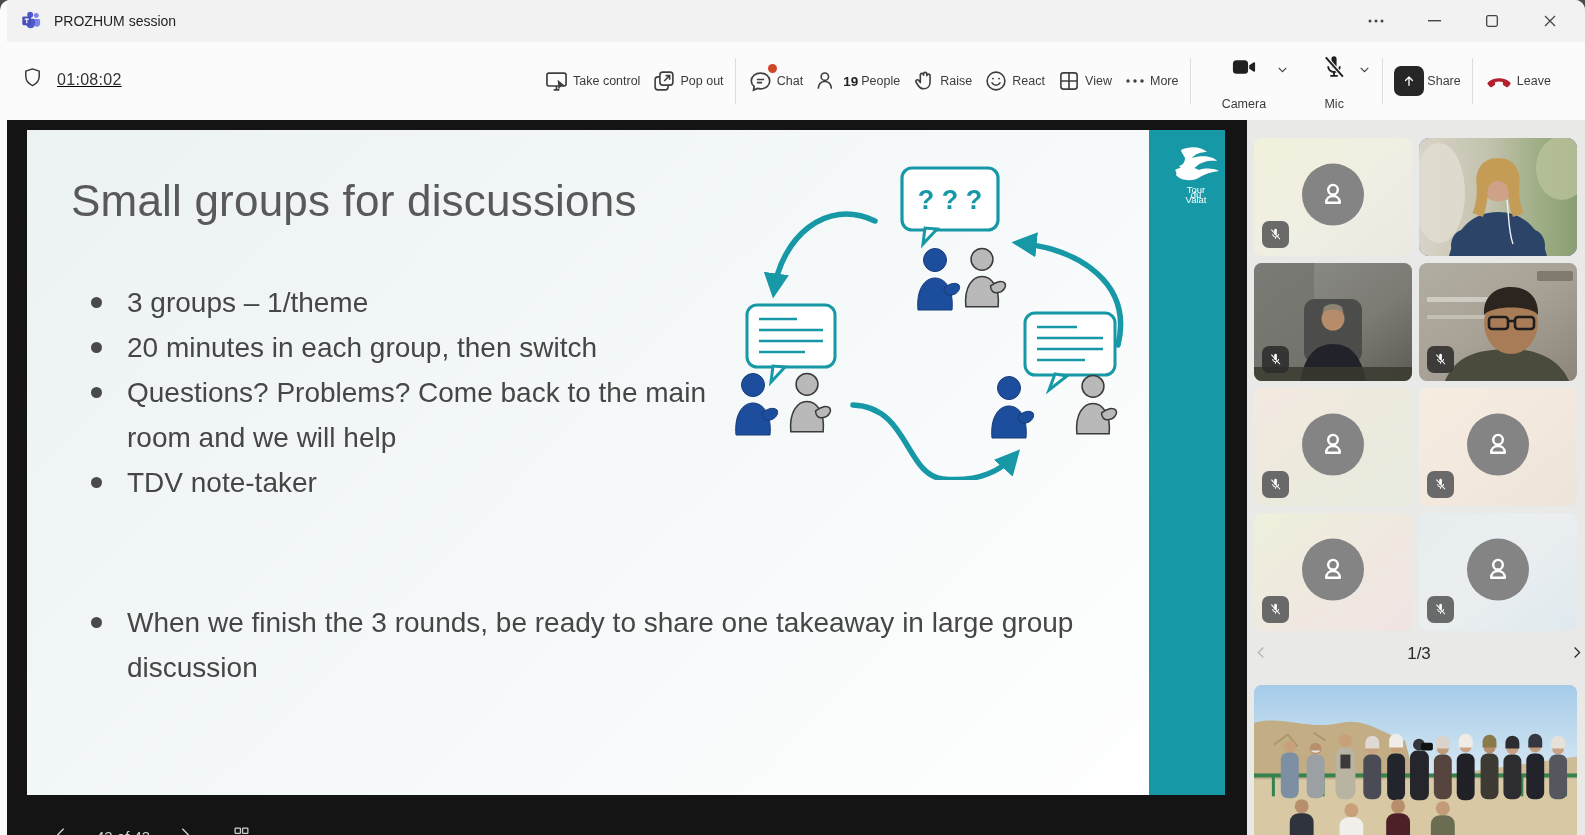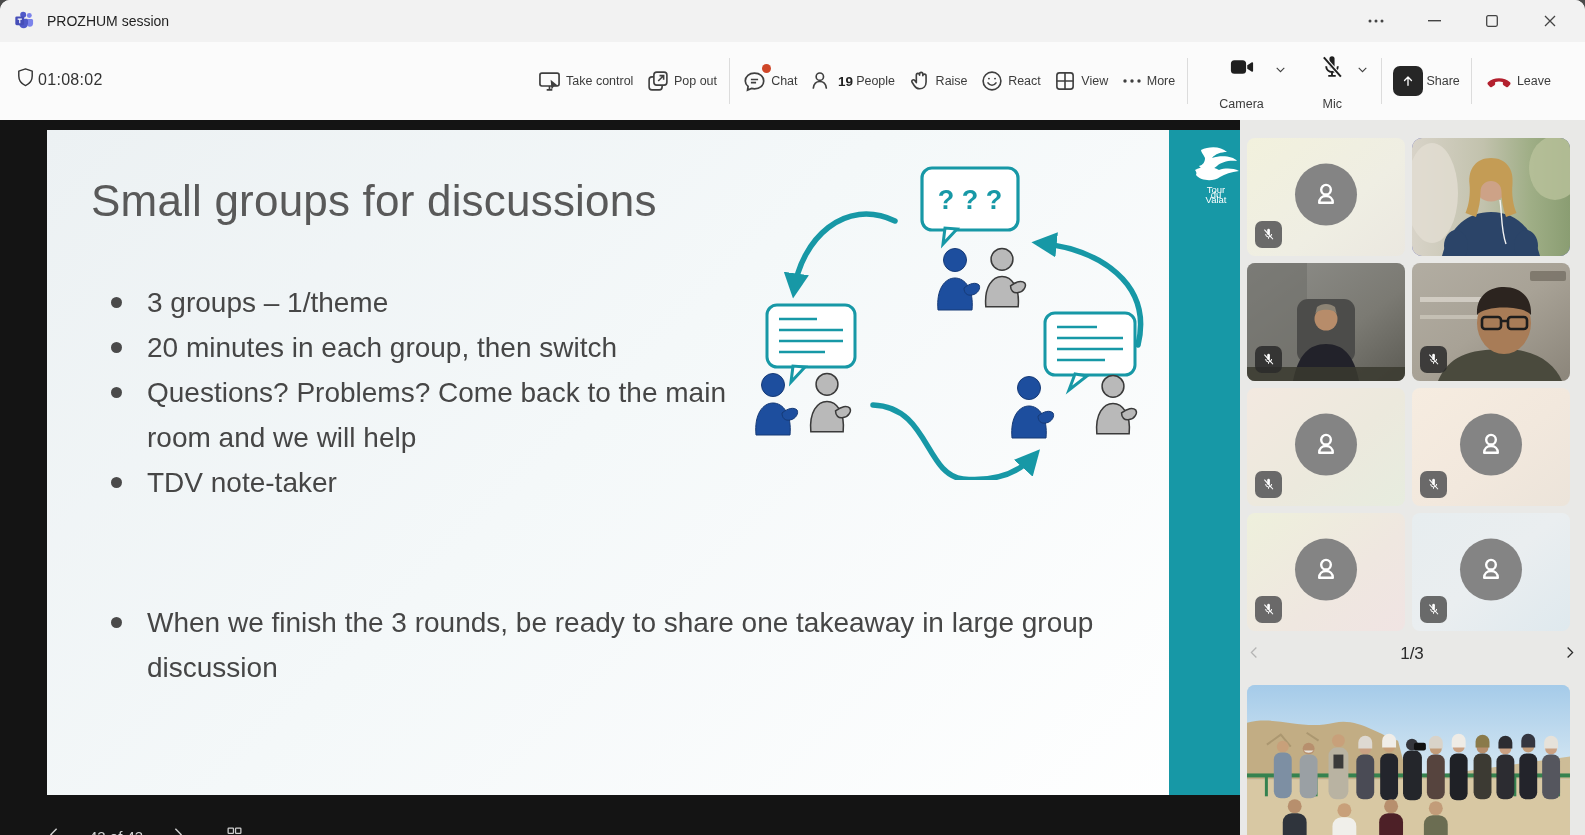--- a/index.html
+++ b/index.html
@@ -1,47 +1,47 @@
 <!DOCTYPE html>
 <html><head>
 <meta charset="utf-8">
 <style>
   * { margin:0; padding:0; box-sizing:border-box; }
   html,body { width:1585px; height:835px; background:#4a4a4a; font-family:"Liberation Sans", sans-serif; overflow:hidden; }
-  .window { position:relative; width:1585px; height:835px; background:#fbfbfb; border-radius:10px 10px 0 0; overflow:hidden; }
+  .window { position:relative; width:1585px; height:835px; background:#fbfbfb; border-radius:10px 10px 0 0; overflow:hidden;padding-left:7px; }
 
   
   .titlebar { height:42px; background:#f2f2f2; display:flex; align-items:center; justify-content:space-between; padding:0 6px 0 14px; }
   .titlebar-left { display:flex; align-items:center; gap:12px; }
   .titlebar-title { font-size:14px; color:#1f1f1f; }
   .titlebar-right { display:flex; align-items:center; height:100%; }
   .tbar-btn { width:58px; height:40px; display:flex; align-items:center; justify-content:center; color:#444; }
   .tbar-btn svg { display:block; }
 
   
   .toolbar { position:relative; height:78px; background:#fbfbfb; }
-  .timer-group { position:absolute; left:14px; top:24px; display:flex; align-items:center; gap:1px; }
+  .timer-group { position:absolute; left:14px; top:24px; display:flex; align-items:center; gap:13px;text-decoration:underline; }
   .timer-text { font-size:16px; color:#333; letter-spacing:.3px; }
   .tb-buttons { position:absolute; left:536px; right:34px; top:0; height:78px; display:flex; align-items:center; justify-content:space-between; }
   .tb-btn { display:flex; align-items:center; justify-content:center; gap:3px; min-width:52px; cursor:default; position:relative; }
   .tb-icon { height:30px; display:flex; align-items:center; justify-content:center; position:relative; }
   .tb-label { font-size:12.5px; color:#3c3c3c; white-space:nowrap; }
   .tb-divider { width:1px; height:46px; background:#dcdcdc; }
   .chat-dot { position:absolute; top:-2px; right:-3px; width:9px; height:9px; border-radius:50%; background:#cf4628; }
   .people-count { font-size:13.5px; font-weight:bold; color:#212121; margin-left:3px; }
   .with-chevron { flex-direction:row; align-items:flex-start; gap:10px; }
   .with-chevron .tb-inner { display:flex; flex-direction:column; align-items:center; gap:15px;margin-left:20px; }
   .chev-down { margin-top:10px; }
   .share-box { width:30px; height:30px; border-radius:7px; background:#262626; display:flex; align-items:center; justify-content:center; }
 
   
   .content { position:relative; display:flex; height:715px; }
   .stage { position:relative; width:1240px; height:715px; background:#141414; flex:none; overflow:hidden; }
 
-  .slide { position:absolute; left:20px; top:10px; width:1198px; height:665px; background:linear-gradient(135deg,#ecf1f3 0%,#f4f8f9 45%,#ffffff 100%); overflow:hidden;margin-left:27px; }
+  .slide { position:absolute; left:20px; top:10px; width:1198px; height:665px; background:linear-gradient(135deg,#ecf1f3 0%,#f4f8f9 45%,#ffffff 100%); overflow:hidden; }
   .slide-title { position:absolute; left:44px; top:46px; font-size:44px; color:#595959; letter-spacing:.2px; }
   .slide-bullets { position:absolute; left:40px; top:150px; width:650px; list-style:none; }
   .slide-bullets li, .closing-li { position:relative; font-size:28px; line-height:45px; color:#464646; padding-left:60px; }
   .slide-bullets li::before, .closing-li::before { content:""; position:absolute; left:24px; top:17px; width:11px; height:11px; border-radius:50%; background:#4a4a4a; }
   .closing-wrap { position:absolute; left:40px; top:470px; width:1010px; }
   .diagram { position:absolute; left:650px; top:15px; }
   .teal-band { position:absolute; right:0; top:0; width:76px; height:100%; background:#1798a6; }
   .logo { position:absolute; top:14px; left:0; width:76px; display:flex; flex-direction:column; align-items:flex-end; }
   .logo-text { color:#ffffff; font-size:9.5px; line-height:11px; text-align:center; margin-top:-6px; width:100%; padding-left:18px; }
 

